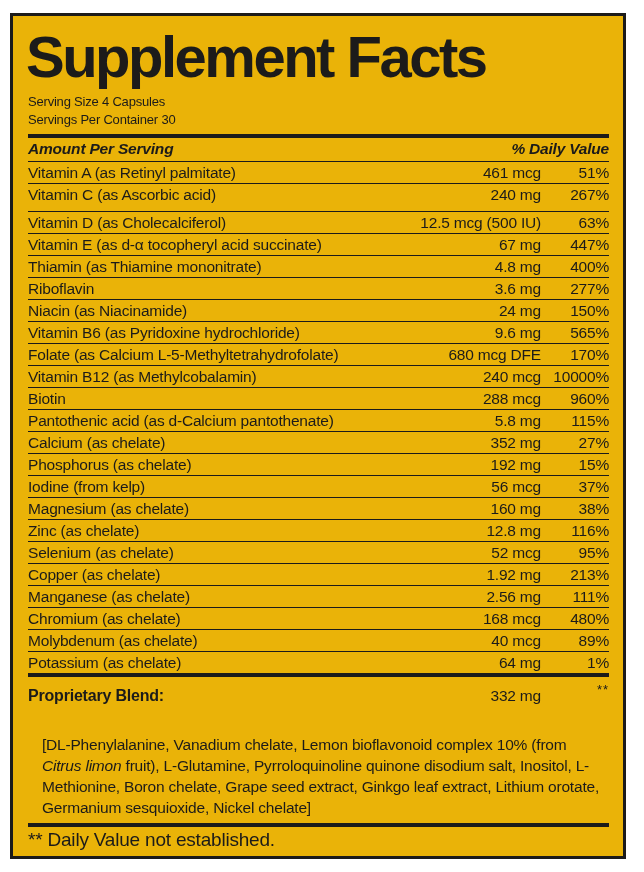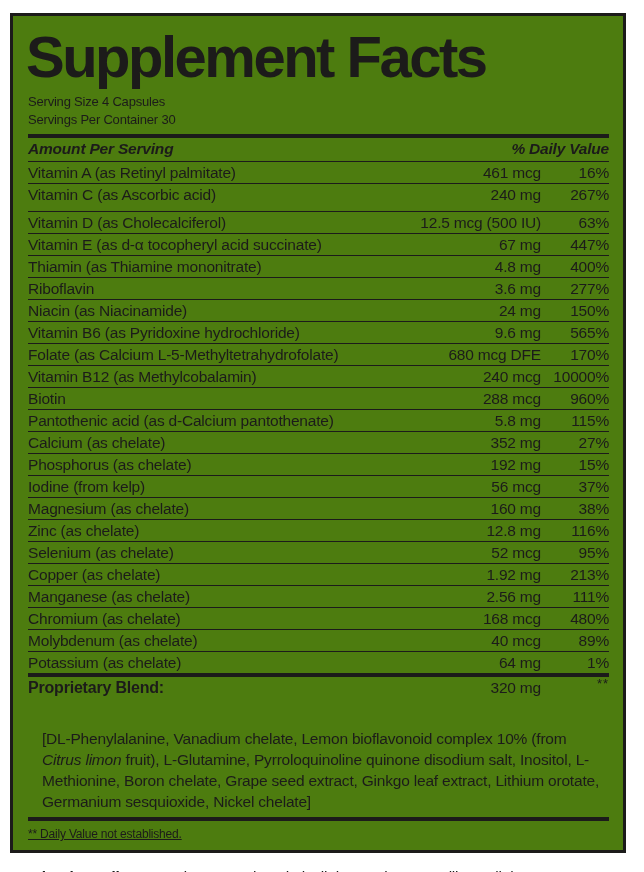--- a/index.html
+++ b/index.html
@@ -14,21 +14,21 @@
     color: #1c1b1a;
     -webkit-font-smoothing: antialiased;
     overflow: hidden;
   }
   .panel {
     box-sizing: border-box;
     margin: 13px 18px 0 10px;
     width: 616px;
     border: 3px solid #1c1b1a;
     padding: 0 14px 0 15px;
-    background: #4d7c0f;
+    background: #eab308;
   }
   .title {
     font-size: 58px;
     font-weight: bold;
     letter-spacing: -2.5px;
     line-height: 1.0;
     margin: 12px 0 7px -2px;
     white-space: nowrap;
   }
   .serving-line {
@@ -59,49 +59,48 @@
     letter-spacing: -0.2px;
     line-height: 19px;
     padding: 1px 0;
   }
   .row.section-end { padding-bottom: 7px; }
   .row .name { flex: 1 1 auto; padding-right: 6px; }
   .row .amt  { text-align: right; white-space: nowrap; }
   .row .dv   { width: 68px; text-align: right; white-space: nowrap; }
   .blend-row {
     display: flex;
-    align-items: flex-start;
+    align-items: center;
     font-size: 15.5px;
     letter-spacing: -0.2px;
     line-height: 20px;
-    padding: 1px 0 1px 0;
+    padding: 7px 0 1px 0;
   }
   .blend-row .name { flex: 1 1 auto; font-weight: bold; font-size: 16px; }
   .blend-row .amt  { text-align: right; white-space: nowrap; }
   .blend-row .dv   { width: 68px; text-align: right; }
   .sup {
     font-size: 13px;
     vertical-align: 5px;
     letter-spacing: 1px;
     display: inline-block;
     transform: translateY(-4px);
   }
   .blend-desc {
     font-size: 15.5px;
     letter-spacing: -0.2px;
     line-height: 21px;
     padding: 1px 6px 5px 14px;
     margin-top: 24px;
   }
   .footnote {
-    font-size: 12px;
+    font-size: 19px;
     letter-spacing: -0.2px;
     line-height: 20px;
     padding: 3px 0 6px 0;
-    text-decoration: underline;
   }
   .other {
     margin: 13px 20px 0 25px;
     font-size: 15.5px;
     letter-spacing: -0.2px;
     line-height: 21px;
   }
   .bold { font-weight: bold; }
   .ital { font-style: italic; }
 </style>
@@ -117,21 +116,21 @@
 
   <div class="header-row">
     <span>Amount Per Serving</span>
     <span>% Daily Value</span>
   </div>
 
   <div id="rows">
   <div class="row">
     <span class="name">Vitamin A (as Retinyl palmitate)</span>
     <span class="amt">461 mcg</span>
-    <span class="dv">16%</span>
+    <span class="dv">51%</span>
   </div>
 
   <div class="row section-end">
     <span class="name">Vitamin C (as Ascorbic acid)</span>
     <span class="amt">240 mg</span>
     <span class="dv">267%</span>
   </div>
 
   <div class="row">
     <span class="name">Vitamin D (as Cholecalciferol)</span>
@@ -258,21 +257,21 @@
     <span class="name">Potassium (as chelate)</span>
     <span class="amt">64 mg</span>
     <span class="dv">1%</span>
   </div>
 </div>
 
   <div class="bar mid"></div>
 
   <div class="blend-row">
     <span class="name">Proprietary Blend:</span>
-    <span class="amt">320 mg</span>
+    <span class="amt">332 mg</span>
     <span class="dv"><span class="sup">**</span></span>
   </div>
 
   <div class="blend-desc"><span>[DL-Phenylalanine, Vanadium chelate, Lemon bioflavonoid complex 10% (from </span><span class="ital">Citrus limon</span><span> fruit), L-Glutamine, Pyrroloquinoline quinone disodium salt, Inositol, L-Methionine, Boron chelate, Grape seed extract, Ginkgo leaf extract, Lithium orotate, Germanium sesquioxide, Nickel chelate]</span></div>
 
   <div class="bar mid"></div>
 
   <div class="footnote">** Daily Value not established.</div>
 </div>
 

